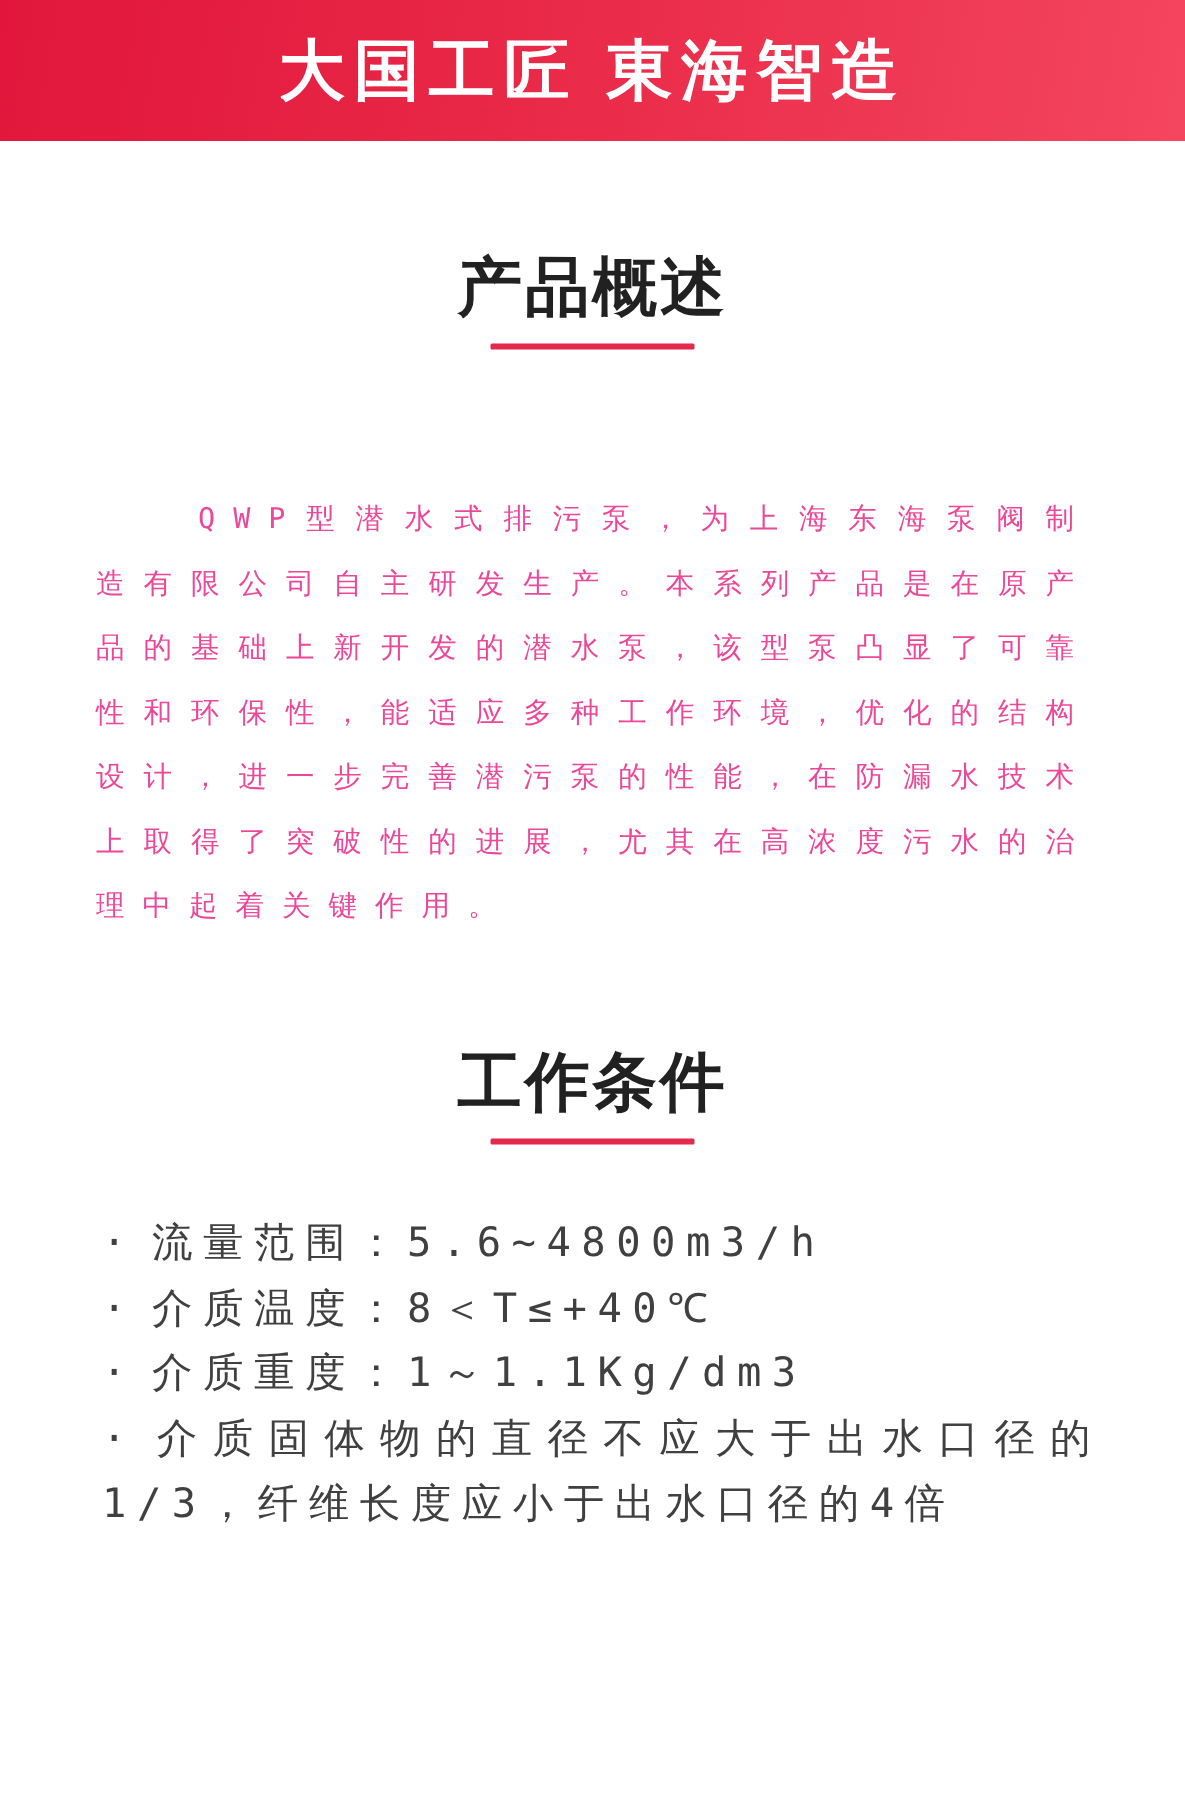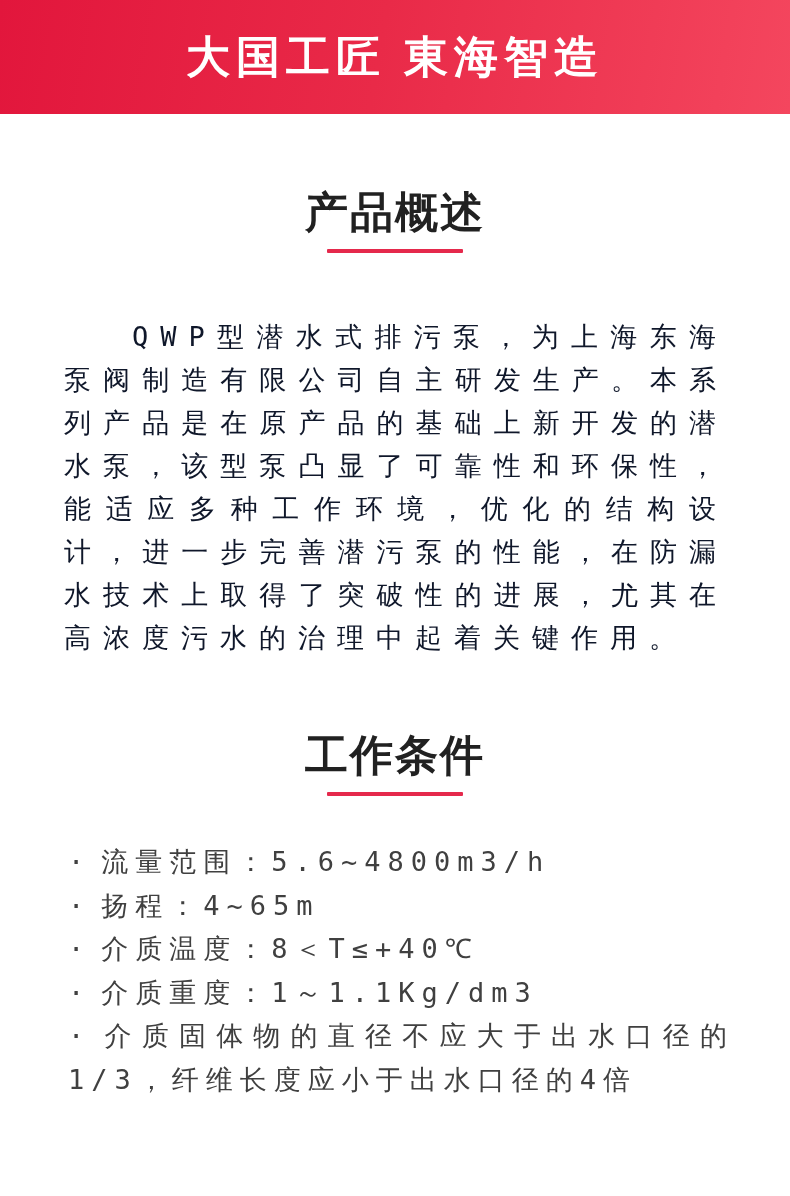--- a/index.html
+++ b/index.html
@@ -6,21 +6,21 @@
   .page {
     width: 790px;
     min-height: 1196px;
     margin: 0 auto;
     background: #ffffff;
     font-family: "Liberation Sans", sans-serif;
     overflow: hidden;
   }
   
   .banner {
-    height: 114px;
+    height: 94px;
     display: flex;
     align-items: center;
     justify-content: center;
     background: linear-gradient(100deg, #e2163c 0%, #e92a48 48%, #f4465e 100%);
   }
   .banner-title {
     margin: 0;
     color: #ffffff;
     font-size: 44px;
     font-weight: bold;
@@ -42,25 +42,25 @@
   }
   .sec-underline {
     width: 136px;
     height: 4px;
     margin: 14px auto 0 auto;
     background: #e5294c;
     border-radius: 1px;
   }
   
   .body-text {
-    margin: 62px 62px 0 64px;
-    font-size: 27px;
+    margin: 92px 62px 0 64px;
+    font-size: 19px;
     line-height: 43px;
     letter-spacing: 12px;
-    color: #0f172a;
+    color: #ec4899;
     text-align: justify;
     text-justify: inter-character;
     text-indent: 68px;
     font-family: "DejaVu Sans Mono", "Liberation Sans", sans-serif;
   }
   
   .cond-list {
     list-style: none;
     margin: 44px 56px 0 68px;
     padding: 0 0 44px 0;
@@ -97,23 +97,20 @@
     <div class="sec-head second">
       <h2 class="sec-title">工作条件</h2>
       <div class="sec-underline"></div>
     </div>
 
     <ul class="cond-list">
       <li class="cond-item">
         <span class="bullet">·</span><span>流量范围：5.6~4800m3/h</span>
       </li>
       <li class="cond-item">
-        <span class="bullet">·</span><span>扬程：4~65m</span>
-      </li>
-      <li class="cond-item">
         <span class="bullet">·</span><span>介质温度：8＜T≤+40℃</span>
       </li>
       <li class="cond-item">
         <span class="bullet">·</span><span>介质重度：1～1.1Kg/dm3</span>
       </li>
       <li class="cond-item">
         <span class="bullet">·</span><span>介质固体物的直径不应大于出水口径的1/3，纤维长度应小于出水口径的4倍</span>
       </li>
     </ul>
   </section>

